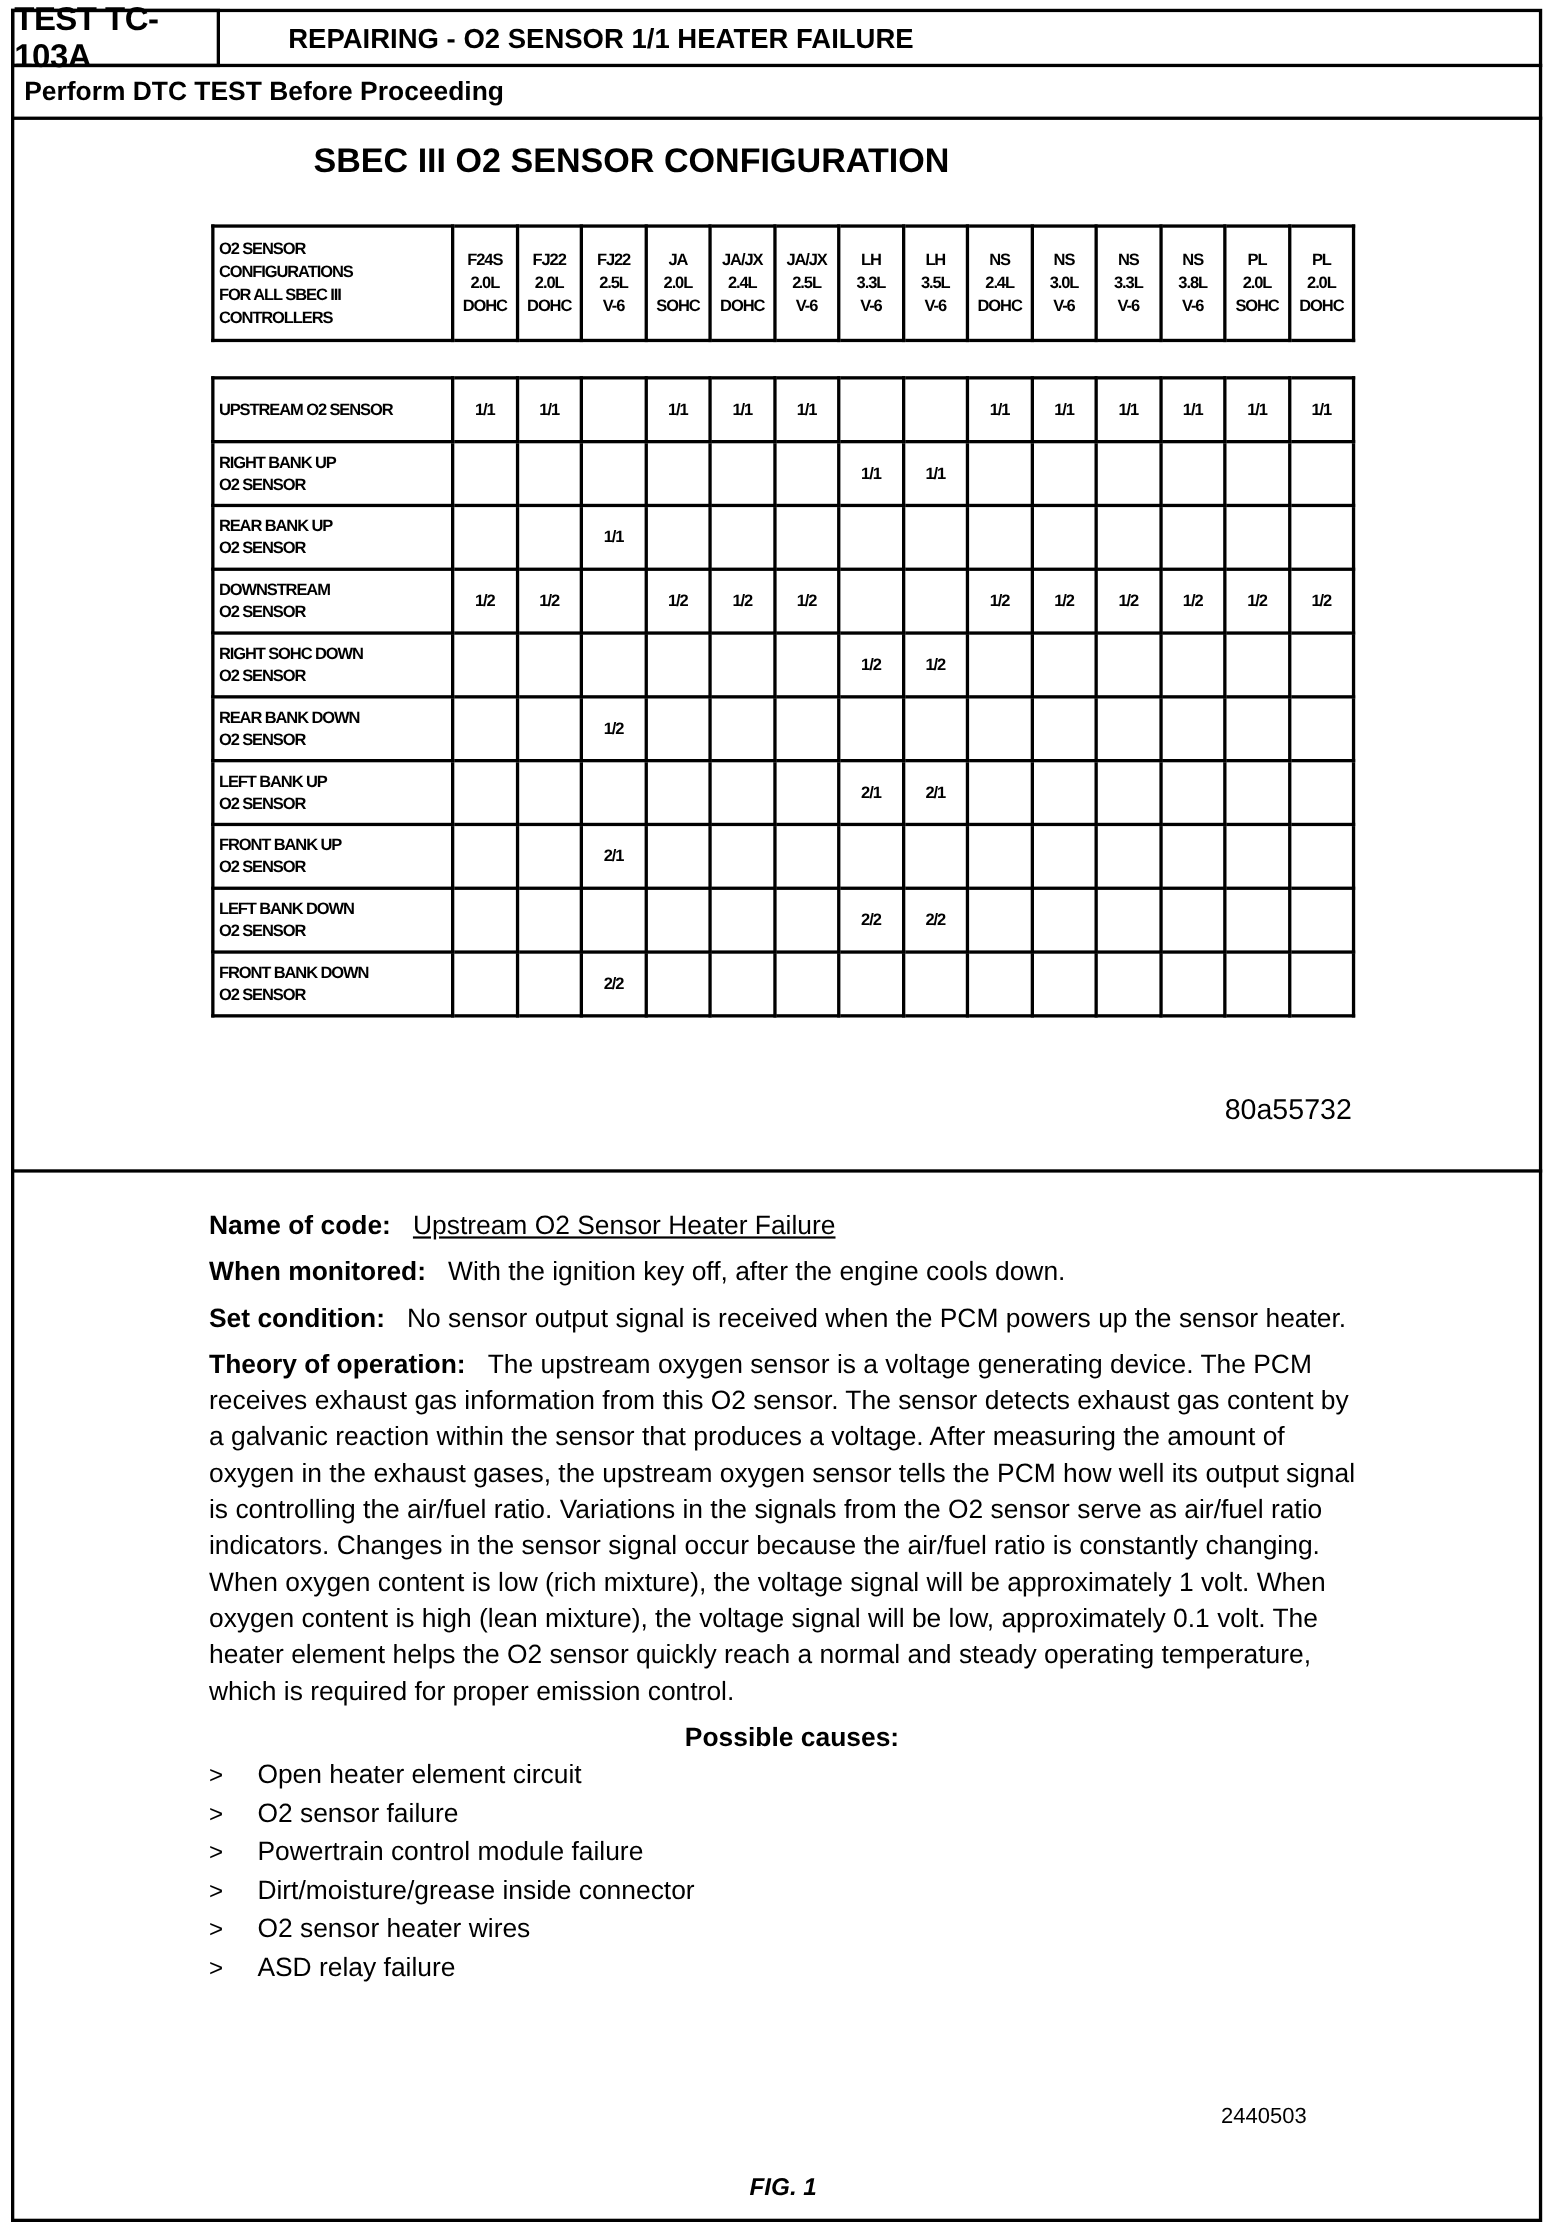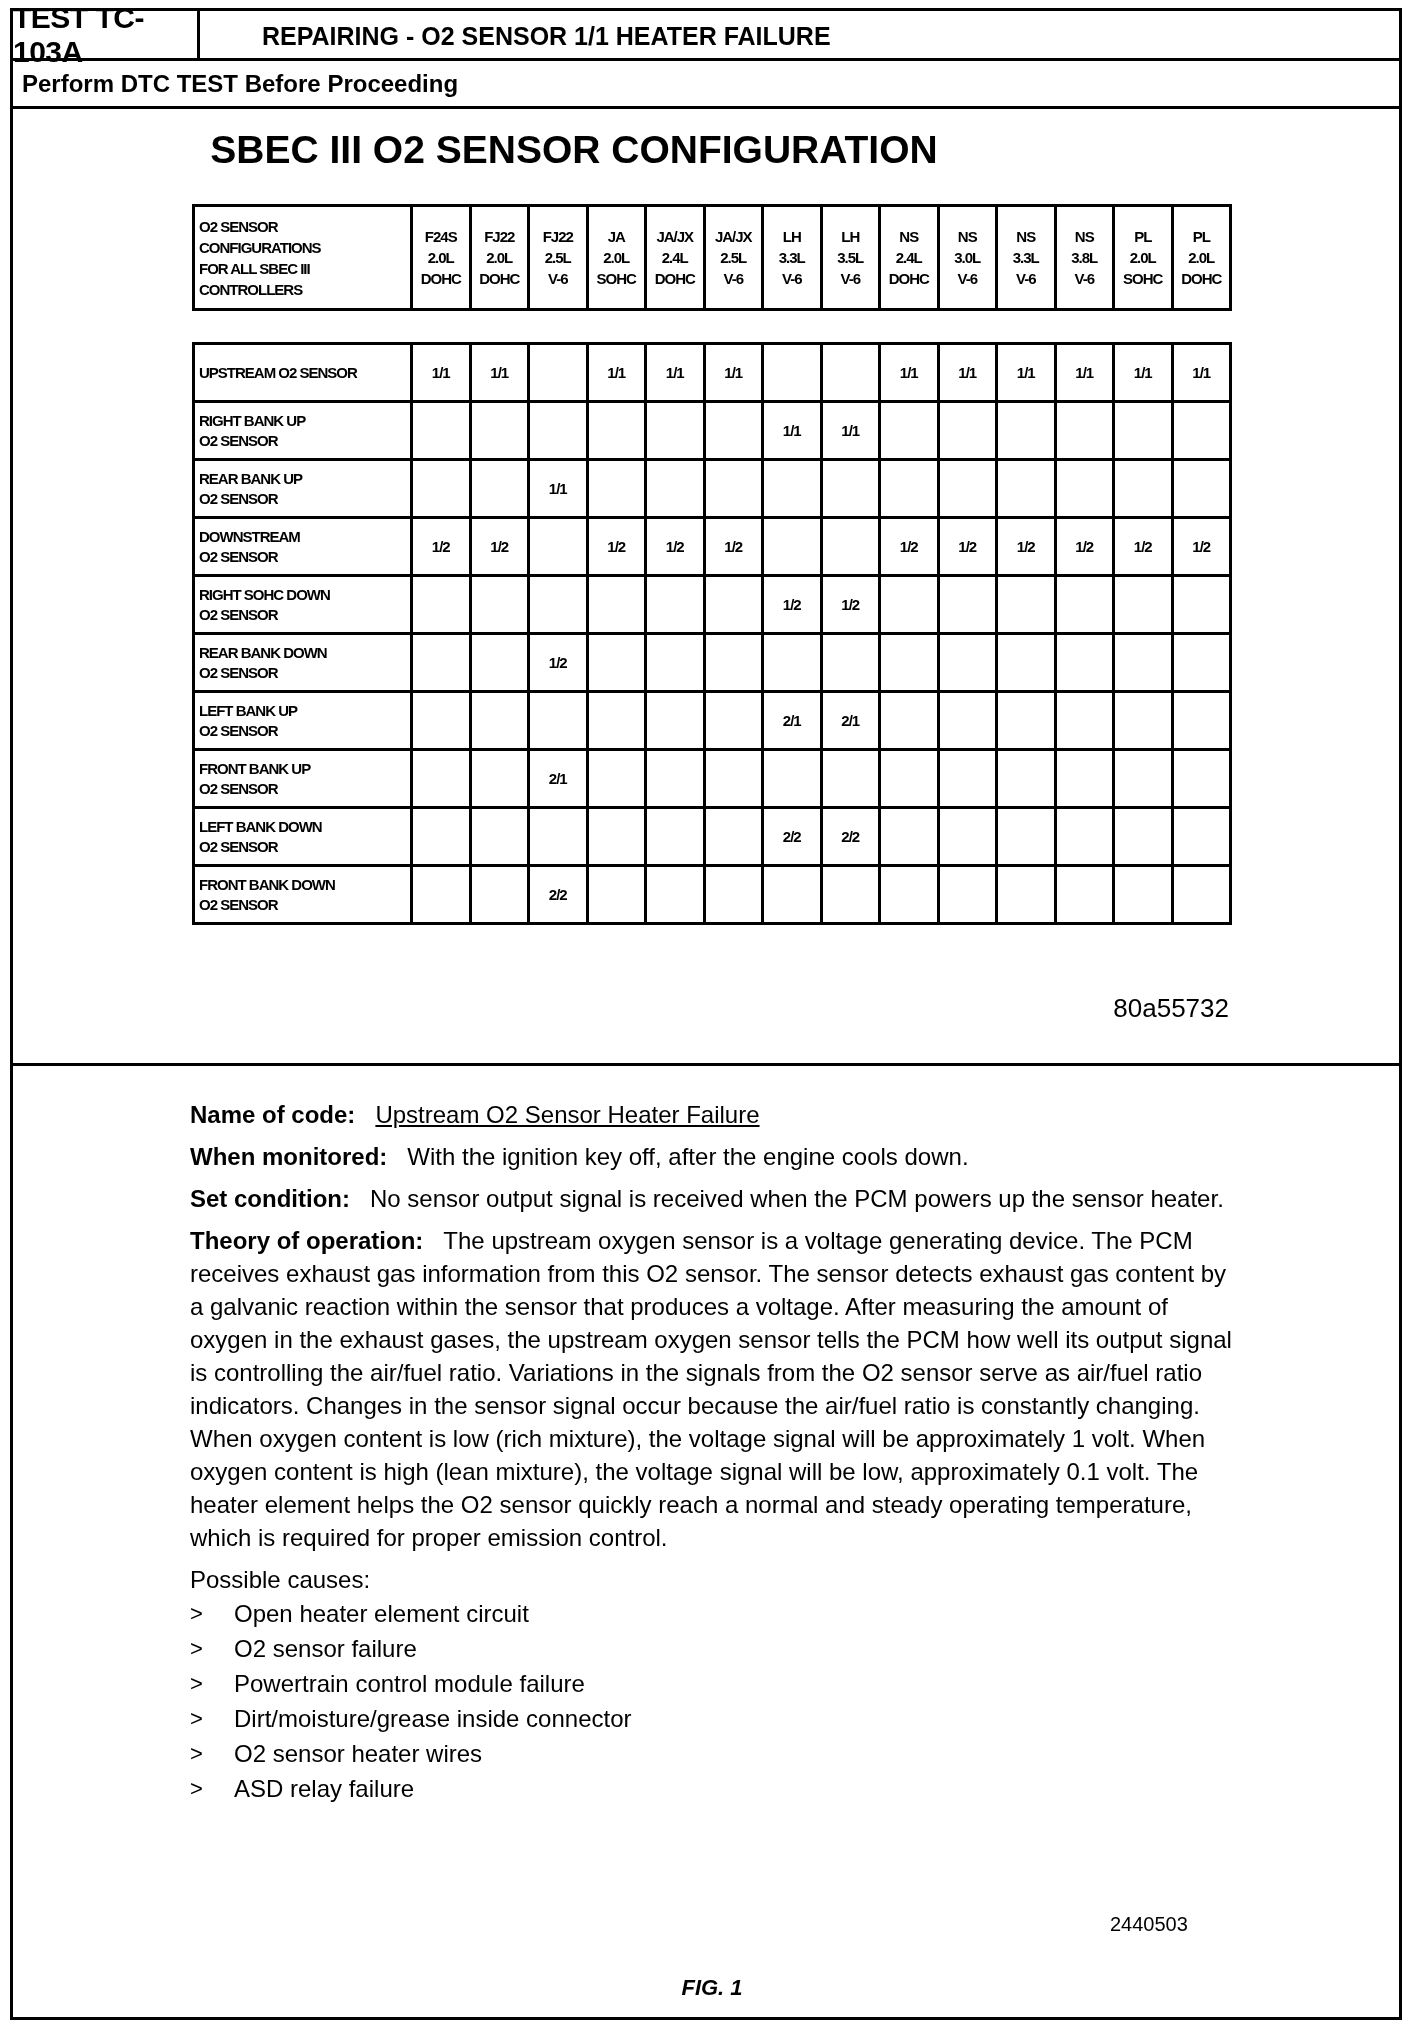--- a/index.html
+++ b/index.html
@@ -2,35 +2,35 @@
 <html><head>
 <meta charset="utf-8">
 <style>
   html, body { margin:0; padding:0; background:#ffffff; }
   body { width:1424px; height:2032px; position:relative; font-family:"Liberation Sans", sans-serif; color:#000; overflow:hidden; }
   .frame { position:absolute; left:10px; top:8px; width:1392px; height:2012px; border:3px solid #000; box-sizing:border-box; }
   .hdr-box { position:absolute; left:10px; top:8px; width:190px; height:53px; border:3px solid #000; box-sizing:border-box; display:flex; align-items:center; justify-content:center; font-weight:bold; font-size:30px; letter-spacing:-0.5px; }
   .hdr-title { position:absolute; left:262px; top:22px; font-weight:bold; font-size:25px; }
   .hdr-sub { position:absolute; left:22px; top:70px; font-weight:bold; font-size:24px; }
   .hline { position:absolute; left:10px; width:1392px; height:3px; background:#000; }
-  .fig-title { position:absolute; left:0; width:1148px; top:128px; text-align:center; font-weight:bold; font-size:39px; }
+  .fig-title { position:absolute; left:0; width:1148px; top:128px; text-align:center; font-weight:bold; font-size:31px; }
   table.cfg { position:absolute; border-collapse:collapse; table-layout:fixed; }
   table.cfg td { border:3px solid #000; padding:0; text-align:center; vertical-align:middle; font-weight:bold; letter-spacing:-1px; }
   .cfg-head { left:192px; top:204px; width:1040px; }
   .cfg-head td { height:101px; font-size:15px; line-height:21px; }
   .cfg-head td.lbl { text-align:left; padding-left:4px; font-size:15px; line-height:21px; }
   .cfg-body { left:192px; top:342px; width:1040px; }
   .cfg-body td { height:55px; font-size:15px; }
   .cfg-body td.lbl { text-align:left; padding-left:4px; line-height:20px; font-size:15px; }
   .fig-id { position:absolute; right:195px; top:993px; font-size:26px; }
   .text-sec { position:absolute; left:190px; top:1098px; width:1060px; font-size:24px; line-height:33px; }
   .text-sec p { margin:0 16px 9px 0; }
   .text-sec b { font-weight:bold; }
   .u { text-decoration:underline; }
-  .causes-title { font-weight:normal; margin:2px 0 0 0; }
+  .causes-title { font-weight:bold; margin:2px 0 0 0;text-align:center; }
   ul.causes { list-style:none; margin:0; padding:0; }
   ul.causes li { display:flex; line-height:35px; }
   ul.causes li .gt { width:44px; font-size:22px; }
   .fig-id2 { position:absolute; left:1110px; top:1913px; font-size:20px; }
   .fig-caption { position:absolute; left:0; width:1424px; top:1975px; text-align:center; font-weight:bold; font-style:italic; font-size:22px; }
 </style>
 </head>
 <body>
 
 <div class="frame"></div>

